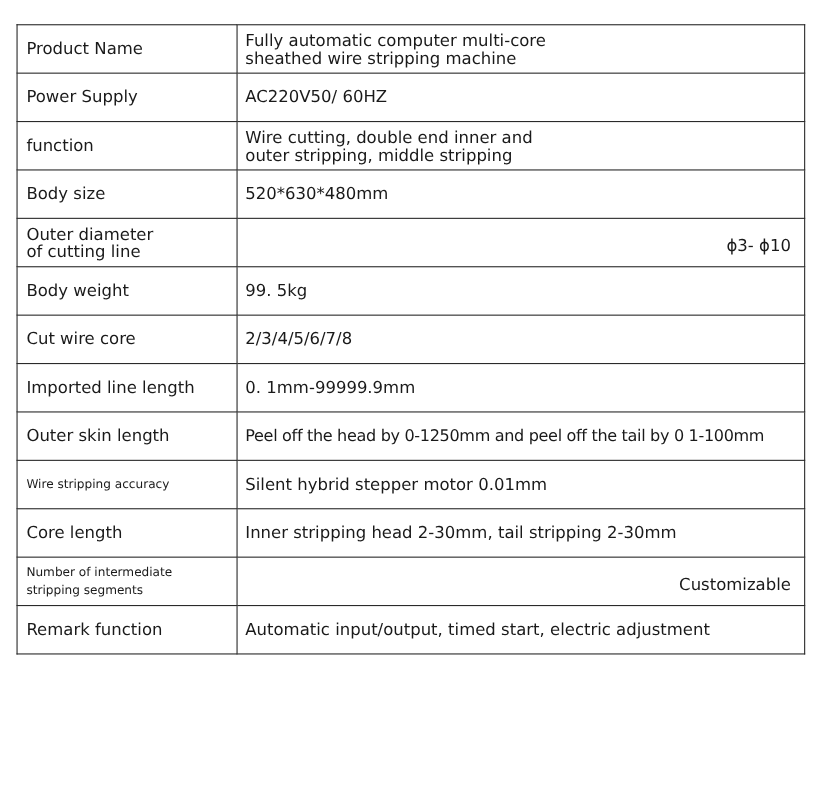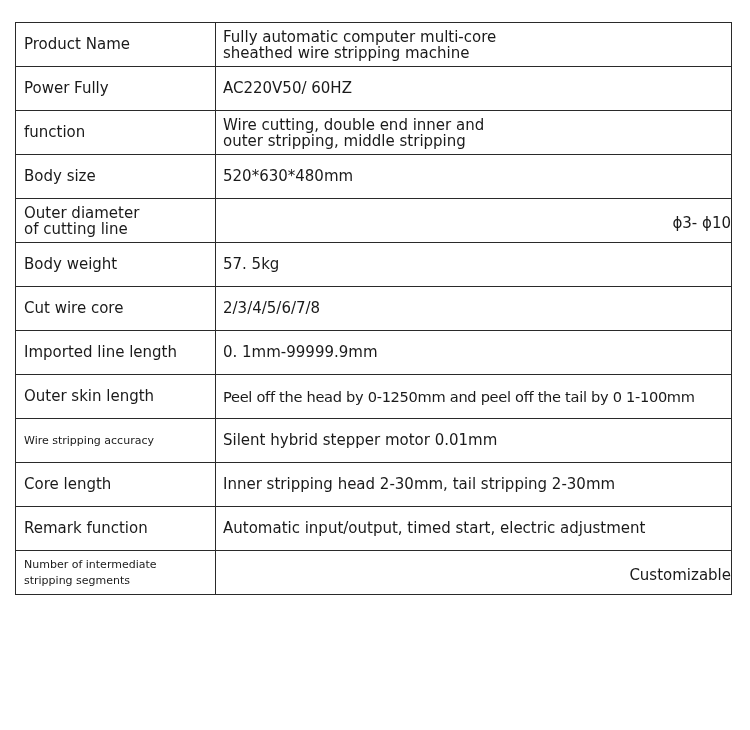--- a/index.html
+++ b/index.html
@@ -4,21 +4,21 @@
 <style>
   html, body { margin: 0; padding: 0; background: #ffffff; }
   body { width: 750px; height: 730px; position: relative; overflow: hidden;
          font-family: "DejaVu Sans", sans-serif; color: #1a1a1a; }
   table.spec {
     position: absolute; left: 15px; top: 22px;
     width: 717px; border-collapse: collapse; table-layout: fixed;
   }
   table.spec td {
     border: 1px solid #2a2a2a;
-    height: 44px; padding: 0 0 0 8px; box-sizing: border-box;
+    height: 44px; padding: 0 12px 0 8px; box-sizing: border-box;
     font-size: 15px; line-height: 15px; vertical-align: middle;
     white-space: pre-line; overflow: hidden;
   }
   table.spec td.label { width: 200px; }
   table.spec td.value { padding-left: 7px; margin-left: 19px; }
   table.spec td.tight { font-size: 11px; }
   table.spec td.two { line-height: 16px; }
   table.spec td.lowv { padding-top: 6px; text-align: right; }
   table.spec td.nowrap { white-space: nowrap; letter-spacing: -0.3px; font-size: 14.6px;}
 </style>
@@ -26,40 +26,40 @@
 <body>
 
 <table class="spec">
   <tbody>
     <tr>
       <td class="label">Product Name</td>
       <td class="value two">Fully automatic computer multi-core
 sheathed wire stripping machine</td>
     </tr>
     <tr>
-      <td class="label">Power Fully</td>
+      <td class="label">Power Supply</td>
       <td class="value">AC220V50/ 60HZ</td>
     </tr>
     <tr>
       <td class="label">function</td>
       <td class="value two">Wire cutting, double end inner and
 outer stripping, middle stripping</td>
     </tr>
     <tr>
       <td class="label">Body size</td>
       <td class="value">520*630*480mm</td>
     </tr>
     <tr>
       <td class="label two">Outer diameter
 of cutting line</td>
       <td class="value lowv">ϕ3- ϕ10</td>
     </tr>
     <tr>
       <td class="label">Body weight</td>
-      <td class="value">57. 5kg</td>
+      <td class="value">99. 5kg</td>
     </tr>
     <tr>
       <td class="label">Cut wire core</td>
       <td class="value">2/3/4/5/6/7/8</td>
     </tr>
     <tr>
       <td class="label">Imported line length</td>
       <td class="value">0. 1mm-99999.9mm</td>
     </tr>
     <tr>
@@ -68,22 +68,22 @@
     </tr>
     <tr>
       <td class="label tight">Wire stripping accuracy</td>
       <td class="value">Silent hybrid stepper motor 0.01mm</td>
     </tr>
     <tr>
       <td class="label">Core length</td>
       <td class="value">Inner stripping head 2-30mm, tail stripping 2-30mm</td>
     </tr>
     <tr>
-      <td class="label">Remark function</td>
-      <td class="value">Automatic input/output, timed start, electric adjustment</td>
-    </tr>
-    <tr>
       <td class="label two tight">Number of intermediate
 stripping segments</td>
       <td class="value lowv">Customizable</td>
+    </tr>
+    <tr>
+      <td class="label">Remark function</td>
+      <td class="value">Automatic input/output, timed start, electric adjustment</td>
     </tr>
   </tbody>
 </table>
 
 </body></html>

